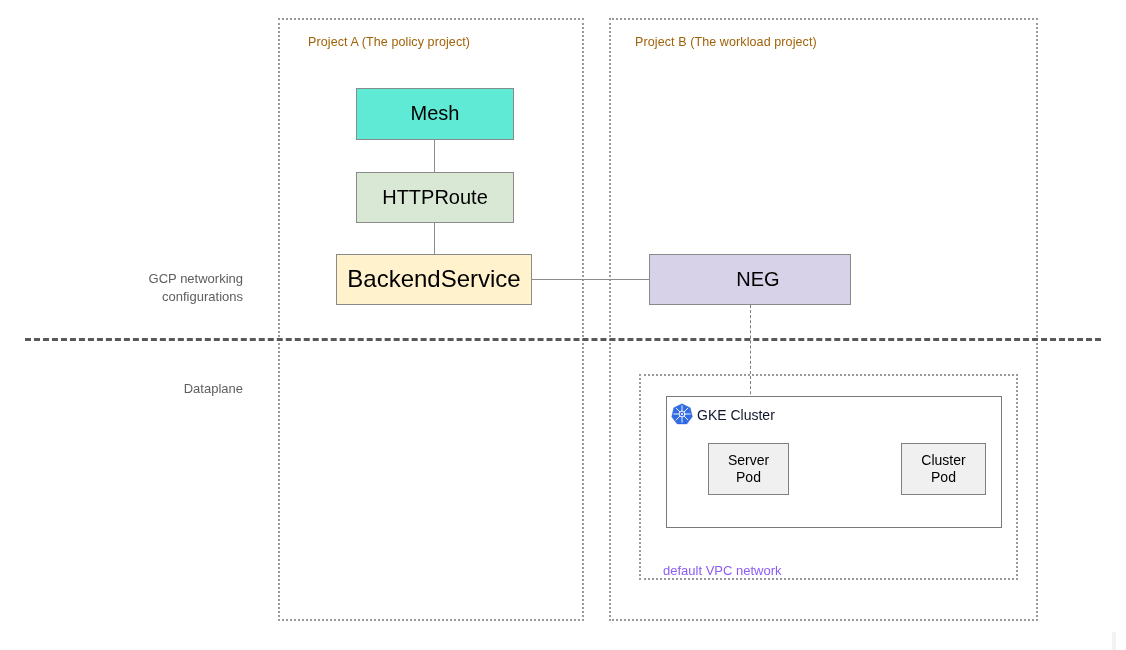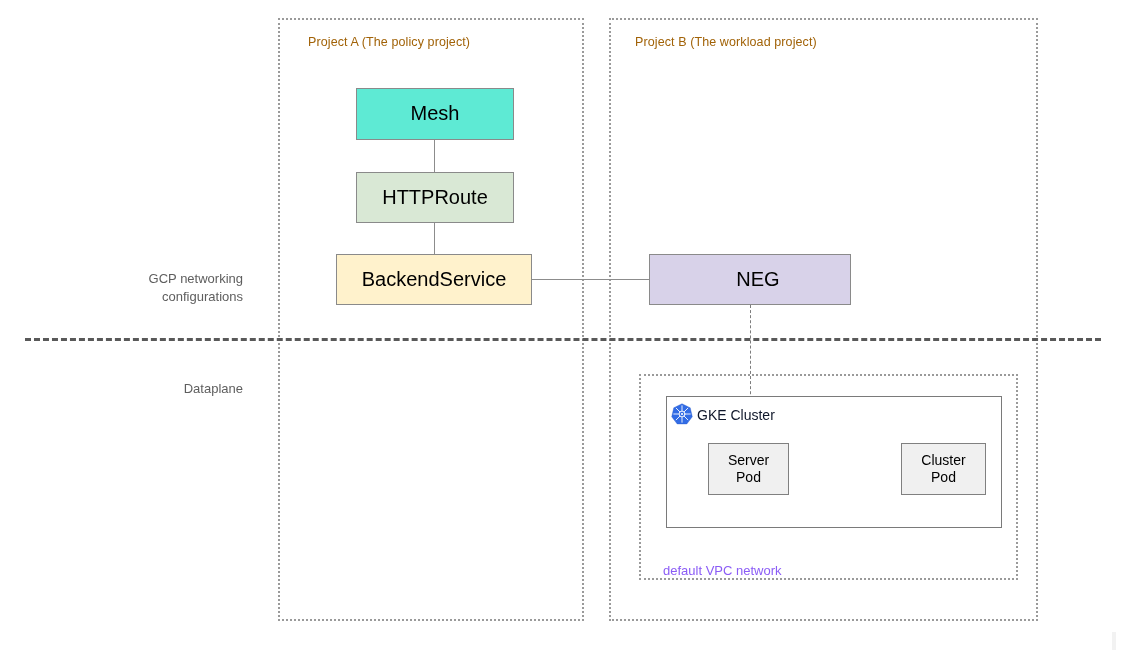--- a/index.html
+++ b/index.html
@@ -143,21 +143,21 @@
   <div class="conn-v-dashed" style="left:750px; top:305px; height:145px;"></div>
 
   <div class="node mesh" style="left:356px; top:88px; width:158px; height:52px; font-size:20px;">
     <span class="node-label">Mesh</span>
   </div>
 
   <div class="node httproute" style="left:356px; top:172px; width:158px; height:51px; font-size:20px;">
     <span class="node-label">HTTPRoute</span>
   </div>
 
-  <div class="node backendsvc" style="left:336px; top:254px; width:196px; height:51px; font-size:20px;">
+  <div class="node backendsvc" style="left:336px; top:254px; width:196px; height:51px; font-size:24px;">
     <span class="node-label">BackendService</span>
   </div>
 
   <div class="node neg" style="left:649px; top:254px; width:202px; height:51px; font-size:20px;">
     <span class="node-label">NEG</span>
   </div>
 
   <div class="layer-divider" style="left:25px; top:338px; width:1076px;"></div>
 
   <div class="layer-label" style="left:28px; top:270px; width:215px;">GCP networking

